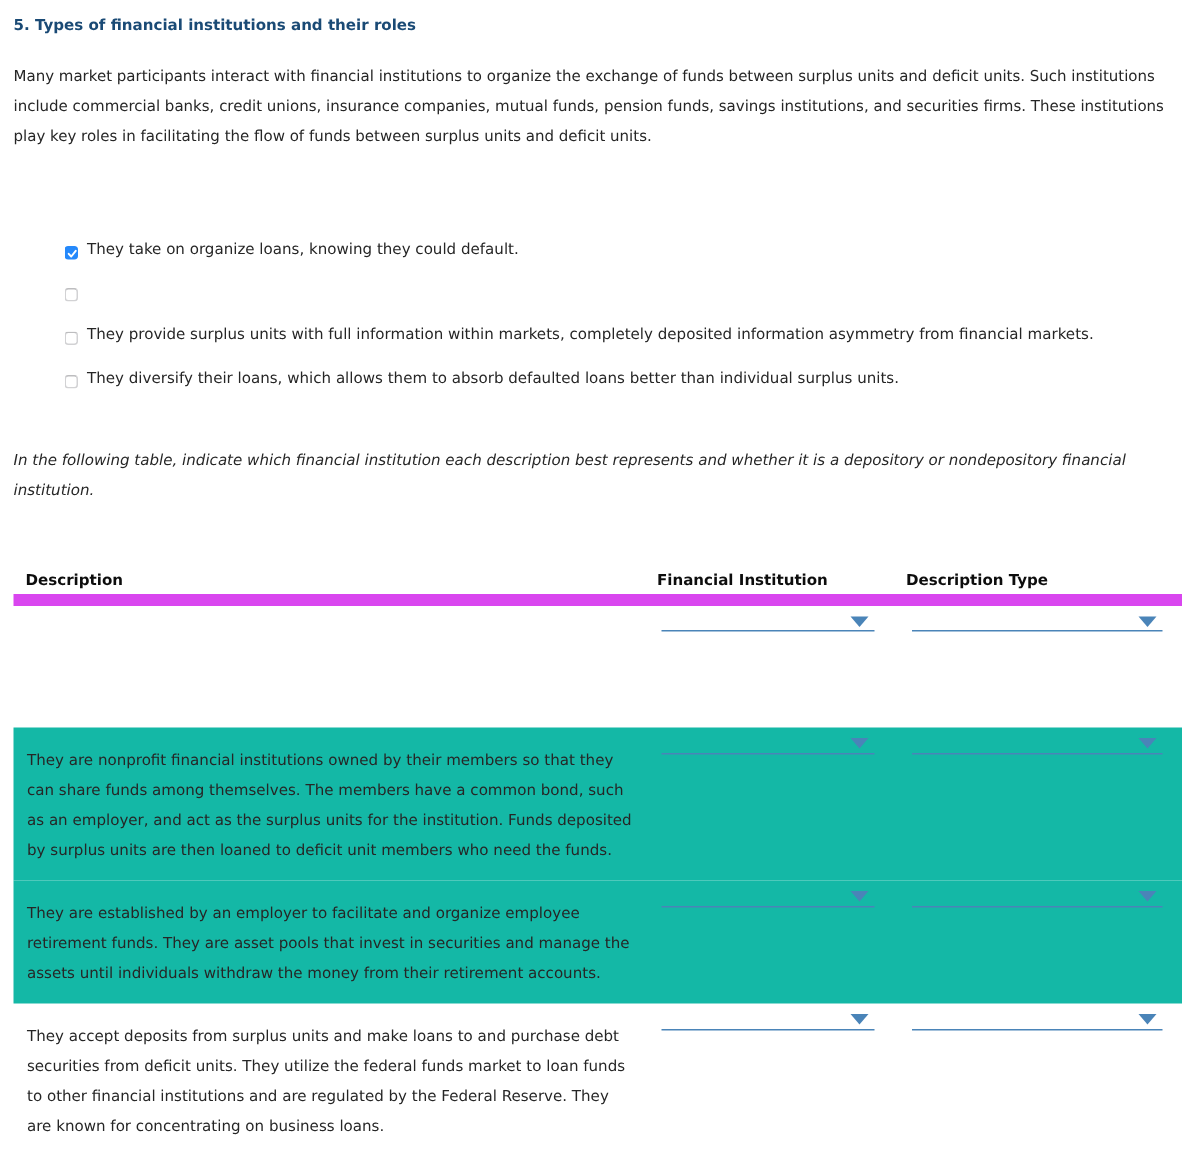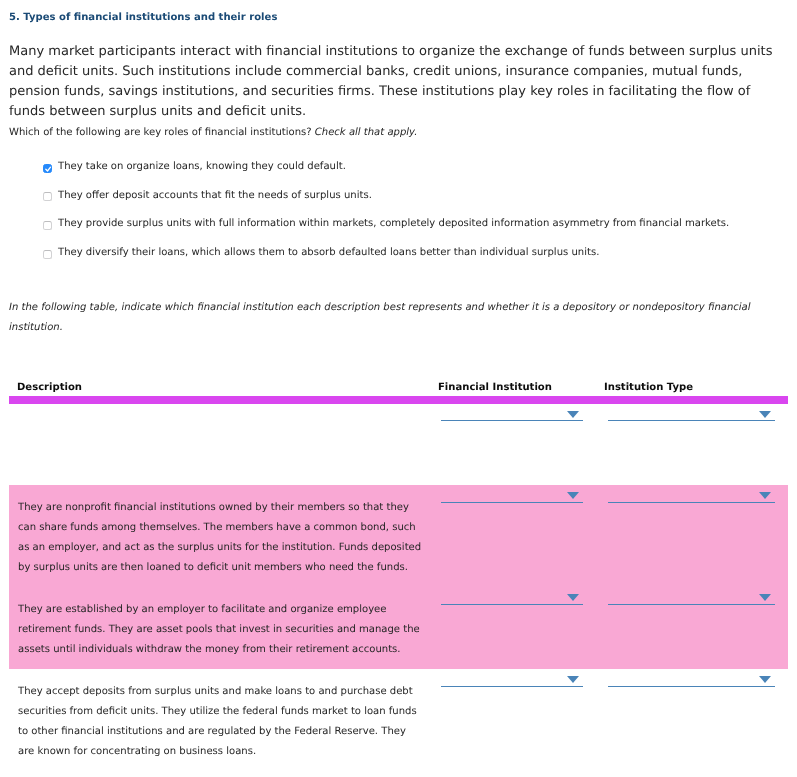--- a/index.html
+++ b/index.html
@@ -18,21 +18,21 @@
   
   .q-title {
     position:absolute; left:9px; top:10px;
     font-size:10.05px; font-weight:bold; color:#1a4a75;
     line-height:16px; white-space:nowrap;
   }
 
   
   .intro {
     position:absolute; left:9px; top:42px; width:778px;
-    font-size:13px; line-height:20px; color:#262626;
+    font-size:10px; line-height:20px; color:#262626;
     text-align:left;
   }
 
   
   .question {
     position:absolute; left:9px; top:123px; width:778px;
     font-size:10.05px; line-height:20px; white-space:pre;
   }
   .question .em { font-style:italic; }
 
@@ -60,21 +60,21 @@
   .grid-head { position:relative; height:20px; border-bottom:8px solid #d946ef; }
   .grid-head .h {
     position:absolute; bottom:3px; font-size:10.05px; font-weight:bold; color:#0d0d0d;
     white-space:nowrap; line-height:10px;
   }
   .h-desc { left:8px; }
   .h-fi   { left:429px; }
   .h-it   { left:595px; }
 
   .row { position:relative; }
-  .row.alt { background:#f9a8d4; }
+  .row.alt { background:#14b8a6; }
   .row .desc {
     position:absolute; left:9px; top:13px; width:404px;
     font-size:10.05px; line-height:20px;
   }
   .sel {
     position:absolute; height:17px;
     border-bottom:1.4px solid #4a84b8;
   }
   .row.first .sel { height:16px; }
   .row.first .desc { top:12px; }
@@ -95,52 +95,50 @@
 </style>
 </head>
 <body>
 
 <div class="page">
 
   <div class="q-title">5. Types of financial institutions and their roles</div>
 
   <div class="intro">Many market participants interact with financial institutions to organize the exchange of funds between surplus units and deficit units. Such institutions include commercial banks, credit unions, insurance companies, mutual funds, pension funds, savings institutions, and securities firms. These institutions play key roles in facilitating the flow of funds between surplus units and deficit units.</div>
 
-  <div class="question"><span>Which of the following are key roles of financial institutions? </span><span class="em">Check all that apply.</span></div>
 
   <div class="options">
     <div class="opt">
       <span class="cbox on">
           <svg class="tick" width="9" height="9" viewBox="0 0 9 9">
             <path d="M1.8 4.2 L3.5 6.0 L6.5 2.2" fill="none" stroke="#ffffff" stroke-width="1.3" stroke-linecap="round" stroke-linejoin="round"></path>
           </svg>
         </span>
       <span class="opt-lbl">They take on organize loans, knowing they could default.</span>
     </div>
     <div class="opt">
       <span class="cbox"></span>
-      <span class="opt-lbl">They offer deposit accounts that fit the needs of surplus units.</span>
     </div>
     <div class="opt">
       <span class="cbox"></span>
       <span class="opt-lbl">They provide surplus units with full information within markets, completely deposited information asymmetry from financial markets.</span>
     </div>
     <div class="opt">
       <span class="cbox"></span>
       <span class="opt-lbl">They diversify their loans, which allows them to absorb defaulted loans better than individual surplus units.</span>
     </div>
   </div>
 
   <div class="tbl-note">In the following table, indicate which financial institution each description best represents and whether it is a depository or nondepository financial institution.</div>
 
   <div class="grid">
     <div class="grid-head">
       <span class="h h-desc">Description</span>
       <span class="h h-fi">Financial Institution</span>
-      <span class="h h-it">Institution Type</span>
+      <span class="h h-it">Description Type</span>
     </div>
 
     <div class="row first" style="height:81px">
       <div class="sel sel-fi">
           <span class="sel-val"></span>
           <span class="caret"></span>
         </div>
       <div class="sel sel-it">
           <span class="sel-val"></span>
           <span class="caret"></span>

